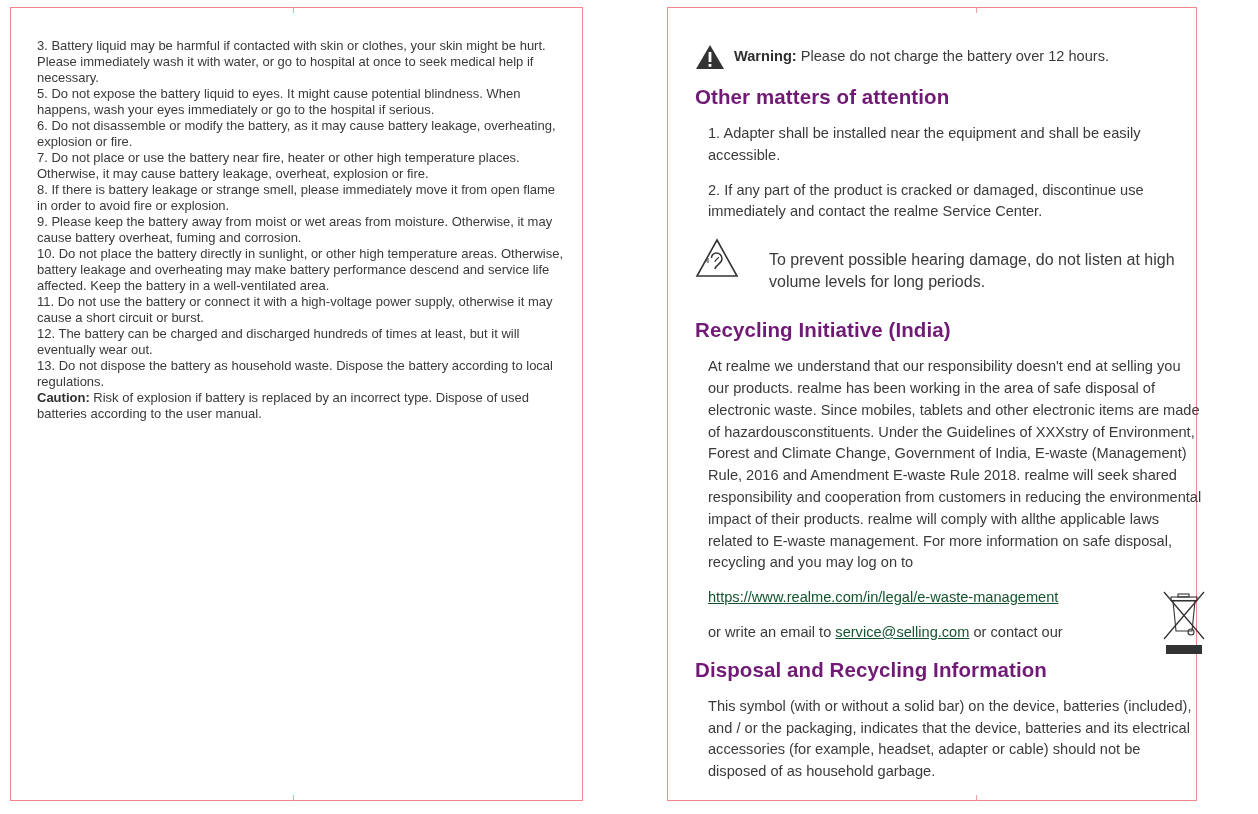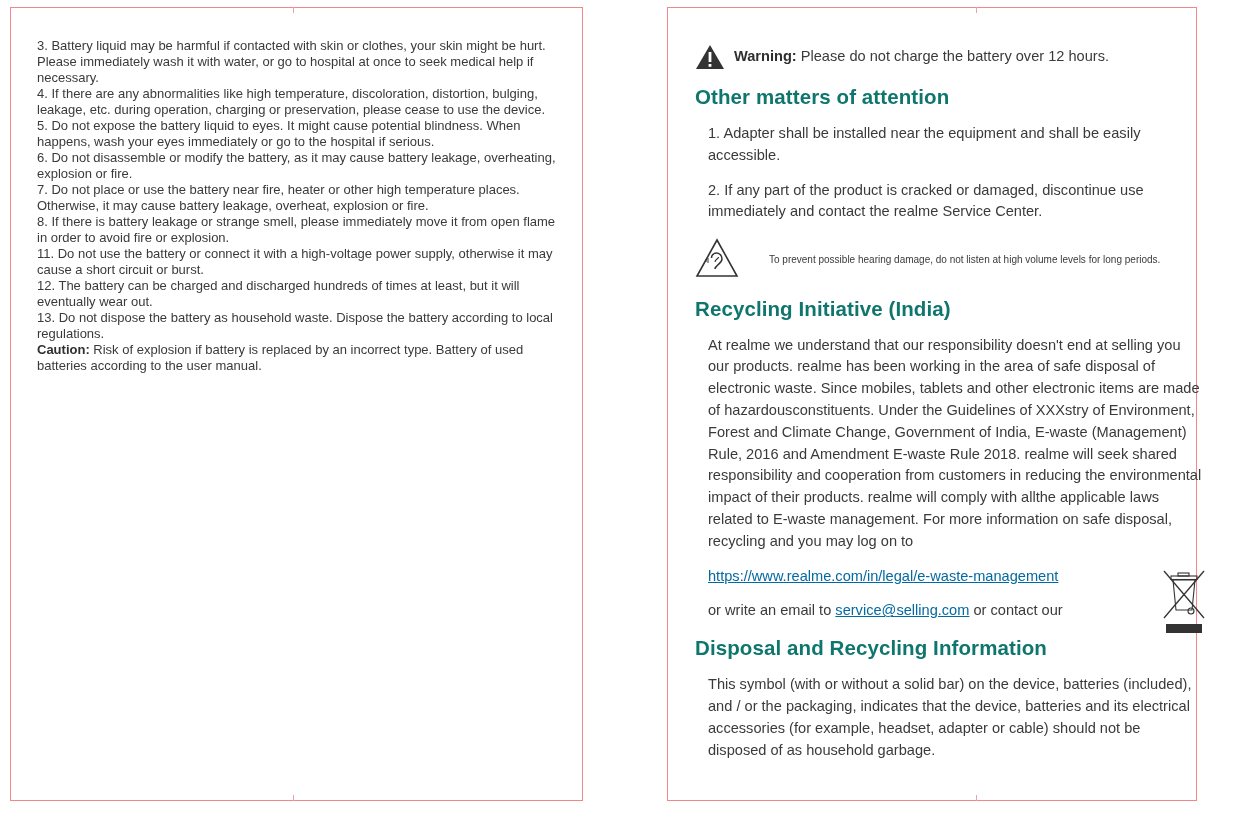--- a/index.html
+++ b/index.html
@@ -13,46 +13,47 @@
   .tick.bottom { top:auto; bottom:-1px; }
   .left-content { position:absolute; left:26px; top:30px; width:530px;
                   font-size:13px; line-height:16px; }
   .left-content p { margin:0; }
   .right-content { position:absolute; left:27px; top:36px; width:520px;
                    font-size:14.6px; line-height:21.8px; }
   .right-content p { margin:13px; }
   b.label { font-weight:bold; color:#2f2f2f; }
   .warn-row { display:flex; align-items:center; height:26px; margin-bottom:14px; }
   .warn-row svg { width:30px; height:26px; margin-right:9px; flex:none; }
-  h2 { font-size:20.5px; font-weight:bold; margin:0 0 6px 0; color:#0f766e; line-height:26px; letter-spacing:0.1px; }
-  .hear-row { display:flex; align-items:flex-start; margin:4px 0 12px 0; font-size:10px; }
+  h2 { font-size:20.5px; font-weight:bold; margin:0 0 6px 0; color:#701a75; line-height:26px; letter-spacing:0.1px; }
+  .hear-row { display:flex; align-items:flex-start; margin:4px 0 12px 0; font-size:16px; }
   .hear-row svg { width:44px; height:40px; margin-right:17px; flex:none; margin-top:2px; }
   .hear-row p { line-height:21.5px; }
-  .link { text-decoration:underline; color:#0369a1; }
+  .link { text-decoration:underline; color:#14532d; }
   .contact-block { position:relative; }
   .weee { position:absolute; right:8px; top:2px; width:46px; height:66px; }
   .sec-gap { margin-top:12px; }
 </style>
 </head>
 <body>
 
 <div class="page left">
   <div class="tick" style="left:282px"></div>
   <div class="tick bottom" style="left:282px"></div>
   <div class="left-content">
     <p>3. Battery liquid may be harmful if contacted with skin or clothes, your skin might be hurt. Please immediately wash it with water, or go to hospital at once to seek medical help if necessary.</p>
-    <p>4. If there are any abnormalities like high temperature, discoloration, distortion, bulging, leakage, etc. during operation, charging or preservation, please cease to use the device.</p>
     <p>5. Do not expose the battery liquid to eyes. It might cause potential blindness. When happens, wash your eyes immediately or go to the hospital if serious.</p>
     <p>6. Do not disassemble or modify the battery, as it may cause battery leakage, overheating, explosion or fire.</p>
     <p>7. Do not place or use the battery near fire, heater or other high temperature places. Otherwise, it may cause battery leakage, overheat, explosion or fire.</p>
     <p>8. If there is battery leakage or strange smell, please immediately move it from open flame in order to avoid fire or explosion.</p>
+    <p>9. Please keep the battery away from moist or wet areas from moisture. Otherwise, it may cause battery overheat, fuming and corrosion.</p>
+    <p>10. Do not place the battery directly in sunlight, or other high temperature areas. Otherwise, battery leakage and overheating may make battery performance descend and service life affected. Keep the battery in a well-ventilated area.</p>
     <p>11. Do not use the battery or connect it with a high-voltage power supply, otherwise it may cause a short circuit or burst.</p>
     <p>12. The battery can be charged and discharged hundreds of times at least, but it will eventually wear out.</p>
     <p>13. Do not dispose the battery as household waste. Dispose the battery according to local regulations.</p>
-    <p><b class="label">Caution:</b><span> Risk of explosion if battery is replaced by an incorrect type. Battery of used batteries according to the user manual.</span></p>
+    <p><b class="label">Caution:</b><span> Risk of explosion if battery is replaced by an incorrect type. Dispose of used batteries according to the user manual.</span></p>
   </div>
 </div>
 
 <div class="page right">
   <div class="tick" style="left:308px"></div>
   <div class="tick bottom" style="left:308px"></div>
   <div class="right-content">
     <div class="warn-row">
       <svg viewBox="0 0 30 26">
         <polygon points="15,1 29,25 1,25" fill="#333"></polygon>

